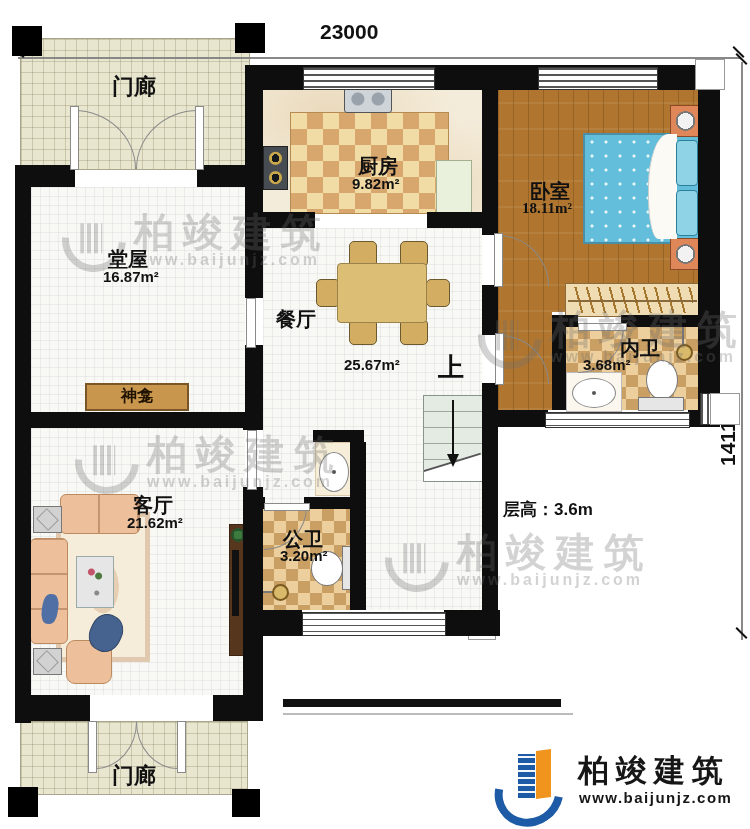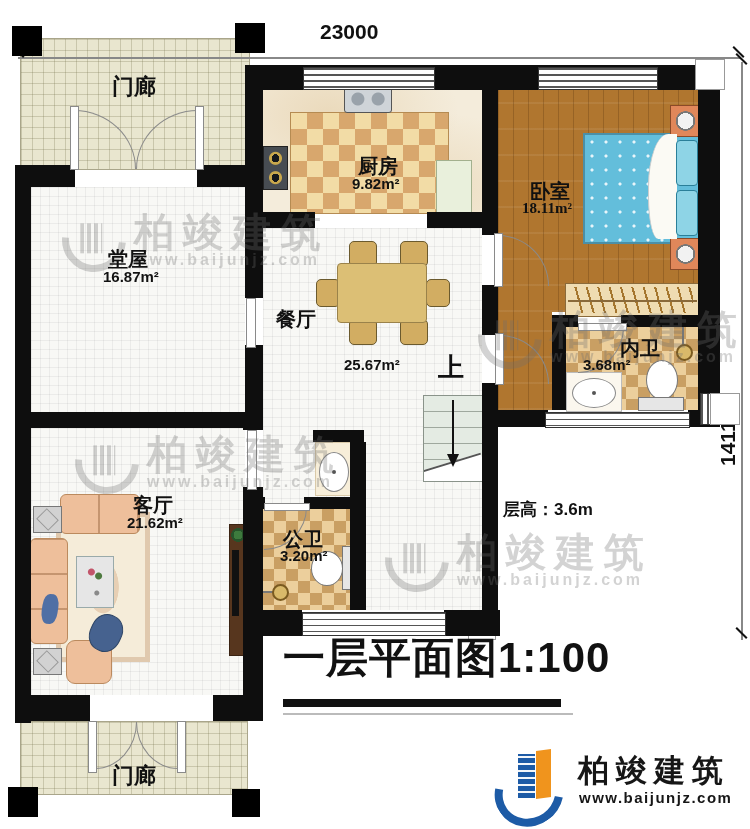--- a/index.html
+++ b/index.html
@@ -178,20 +178,23 @@
   <div class="chair" style="left:400px;top:319px;width:26px;height:24px;"></div>
   <div class="chair" style="left:316px;top:279px;width:22px;height:26px;"></div>
   <div class="chair" style="left:426px;top:279px;width:22px;height:26px;"></div>
 
   <div class="stairs" style="left:423px;top:395px;width:59px;height:85px;">
     <div class="cut"></div>
     <div class="shaft"></div>
     <div class="head"></div>
   </div>
 
+  <div class="shrine" style="left:85px;top:383px;width:100px;height:24px;">
+    <span>神龛</span>
+  </div>
 
   <div class="furn" style="left:56px;top:512px;width:84px;height:140px;z-index:11;border:5px solid #e0c9ae;background:#f5ecd9;
        background-image:radial-gradient(ellipse at 50% 50%,#e7cfb4 0 26%,transparent 27%);"></div>
   <div class="sofa" style="left:30px;top:538px;width:36px;height:104px;
        background-image:repeating-linear-gradient(0deg,transparent 0 33px,rgba(120,70,30,.35) 33px 35px);"></div>
   <div class="sofa" style="left:60px;top:494px;width:78px;height:38px;
        background-image:repeating-linear-gradient(90deg,transparent 0 37px,rgba(120,70,30,.35) 37px 39px);"></div>
   <div class="sofa" style="left:66px;top:640px;width:44px;height:42px;border-radius:9px;"></div>
   <div class="gtable" style="left:33px;top:506px;width:27px;height:25px;">
       <i></i>
@@ -282,21 +285,20 @@
   <div class="rarea" style="left:583px;top:356px;text-align:right;">3.68m²</div>
   <div class="rname" style="left:133px;top:492px;">客厅</div>
   <div class="rarea" style="left:127px;top:514px;">21.62m²</div>
   <div class="rname" style="left:283px;top:526px;">公卫</div>
   <div class="rarea" style="left:280px;top:547px;">3.20m²</div>
   <div class="rname" style="left:112px;top:761px;font-size:22px;">门廊</div>
   <div class="rname" style="left:438px;top:350px;font-size:26px;">上</div>
 
   <div class="info" style="left:503px;top:498px;">层高：3.6m</div>
 
-  <div class="title">一层平面图1:100</div>
   <div class="titlebar"></div>
   <div class="titlebar2"></div>
 
   <div class="logo-glyph">
     <div class="lg-swoosh"></div>
     <div class="lg-b1"></div>
     <div class="lg-b2"></div>
   </div>
   <div class="logo-brand">柏竣建筑</div>
   <div class="logo-url">www.baijunjz.com</div>

